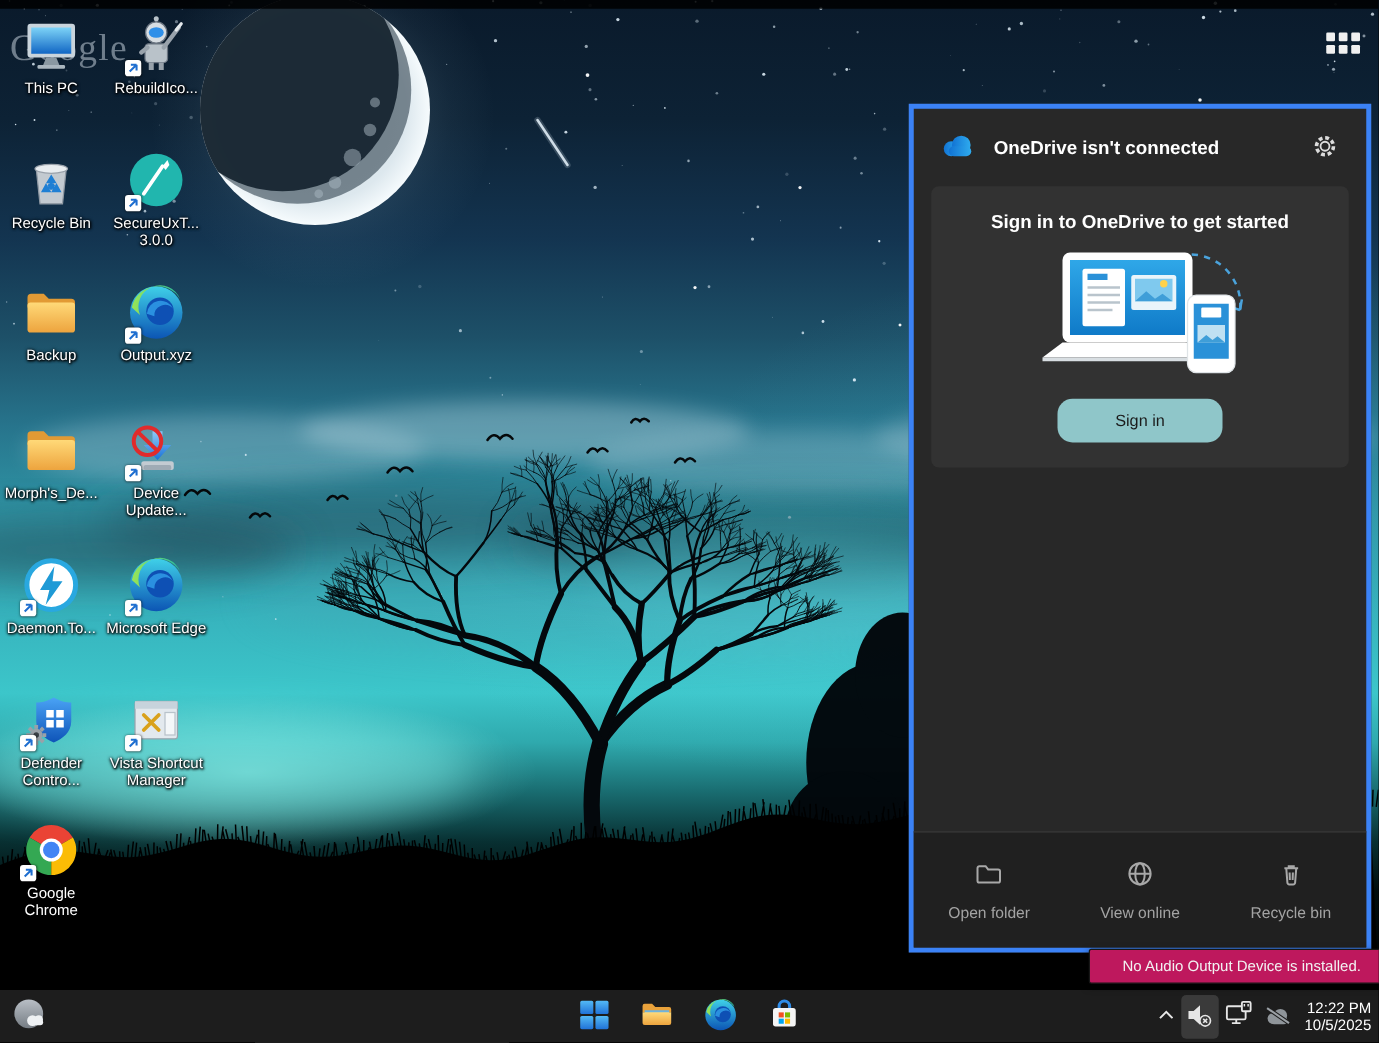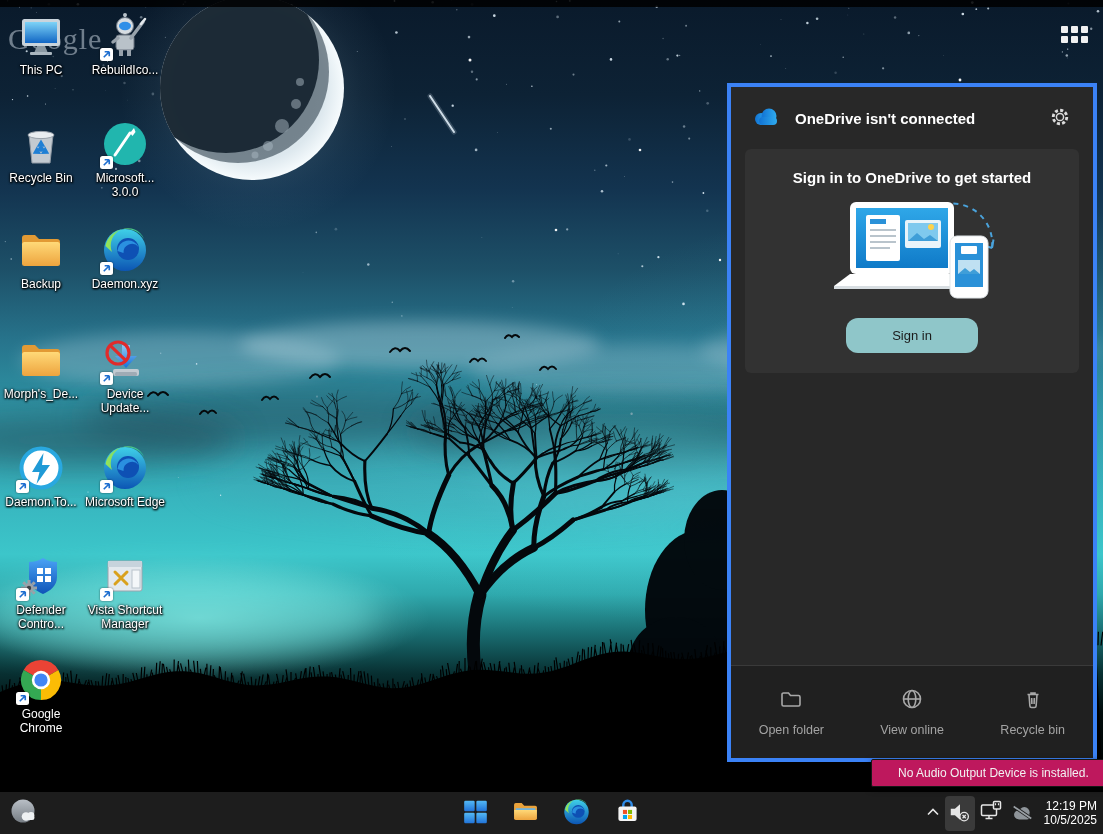--- a/index.html
+++ b/index.html
@@ -1630,21 +1630,21 @@
         <circle cx="24" cy="24" r="21" fill="#21b6ae"></circle>
         <line x1="14" y1="35" x2="29" y2="13" stroke="#fff" stroke-width="3" stroke-linecap="round"></line>
         <path d="M29,13 l4,-5 1.5,4 -3,4 z" fill="#fff"></path>
       </svg>
       <span class="badge">
         <svg width="11" height="11" viewBox="0 0 12 12">
             <path d="M3,9 L9,3 M9,3 h-5 M9,3 v5" stroke="#1f6fd0" stroke-width="1.8" fill="none"></path>
           </svg>
       </span>
     </div>
-    <div class="dlabel">Microsoft... 3.0.0</div>
+    <div class="dlabel">SecureUxT... 3.0.0</div>
   </div>
 
   <div class="dicon" style="left:0;top:226px">
     <div class="ic-wrap">
       <svg width="48" height="48" viewBox="0 0 48 48">
         <path d="M5,12 a3,3 0 0 1 3,-3 h10 l4,4 h18 a3,3 0 0 1 3,3 v4 H5 z" fill="#e29a34"></path>
         <rect x="5" y="16" width="38" height="24" rx="2.5" fill="url(#gFolder)"></rect>
       </svg>
     </div>
     <div class="dlabel">Backup</div>
@@ -1657,21 +1657,21 @@
         <path d="M4.5,20 A21,21 0 0 1 43,13 A17,17 0 0 0 11,26 Z" fill="url(#gEdgeTop)" opacity="0.95"></path>
         <circle cx="27" cy="23" r="11" fill="#0e50b4"></circle>
         <path d="M16.5,25 a11,11 0 0 1 21,-4 a8.5,8.5 0 0 0 -15,6 z" fill="#2f9be8" opacity="0.85"></path>
       </svg>
       <span class="badge">
         <svg width="11" height="11" viewBox="0 0 12 12">
             <path d="M3,9 L9,3 M9,3 h-5 M9,3 v5" stroke="#1f6fd0" stroke-width="1.8" fill="none"></path>
           </svg>
       </span>
     </div>
-    <div class="dlabel">Daemon.xyz</div>
+    <div class="dlabel">Output.xyz</div>
   </div>
 
   <div class="dicon" style="left:0;top:336px">
     <div class="ic-wrap">
       <svg width="48" height="48" viewBox="0 0 48 48">
         <path d="M5,12 a3,3 0 0 1 3,-3 h10 l4,4 h18 a3,3 0 0 1 3,3 v4 H5 z" fill="#e29a34"></path>
         <rect x="5" y="16" width="38" height="24" rx="2.5" fill="url(#gFolder)"></rect>
       </svg>
     </div>
     <div class="dlabel">Morph's_De...</div>
@@ -1988,17 +1988,17 @@
             <circle cx="9" cy="14" r="4.6"></circle>
               <circle cx="15.5" cy="11.5" r="5.8"></circle>
             <rect x="7" y="12.5" width="14.5" height="6.5" rx="3.2"></rect>
           </g>
           <line x1="4" y1="5" x2="23" y2="18" stroke="#1d1d1d" stroke-width="3.6"></line>
           <line x1="4" y1="5" x2="23" y2="18" stroke="#9ba1a6" stroke-width="1.8"></line>
         </svg>
       </span>
     </button>
     <div class="clock">
-      <div>12:19 PM</div>
+      <div>12:22 PM</div>
       <div>10/5/2025</div>
     </div>
   </div>
 </div>
 
 </body></html>

